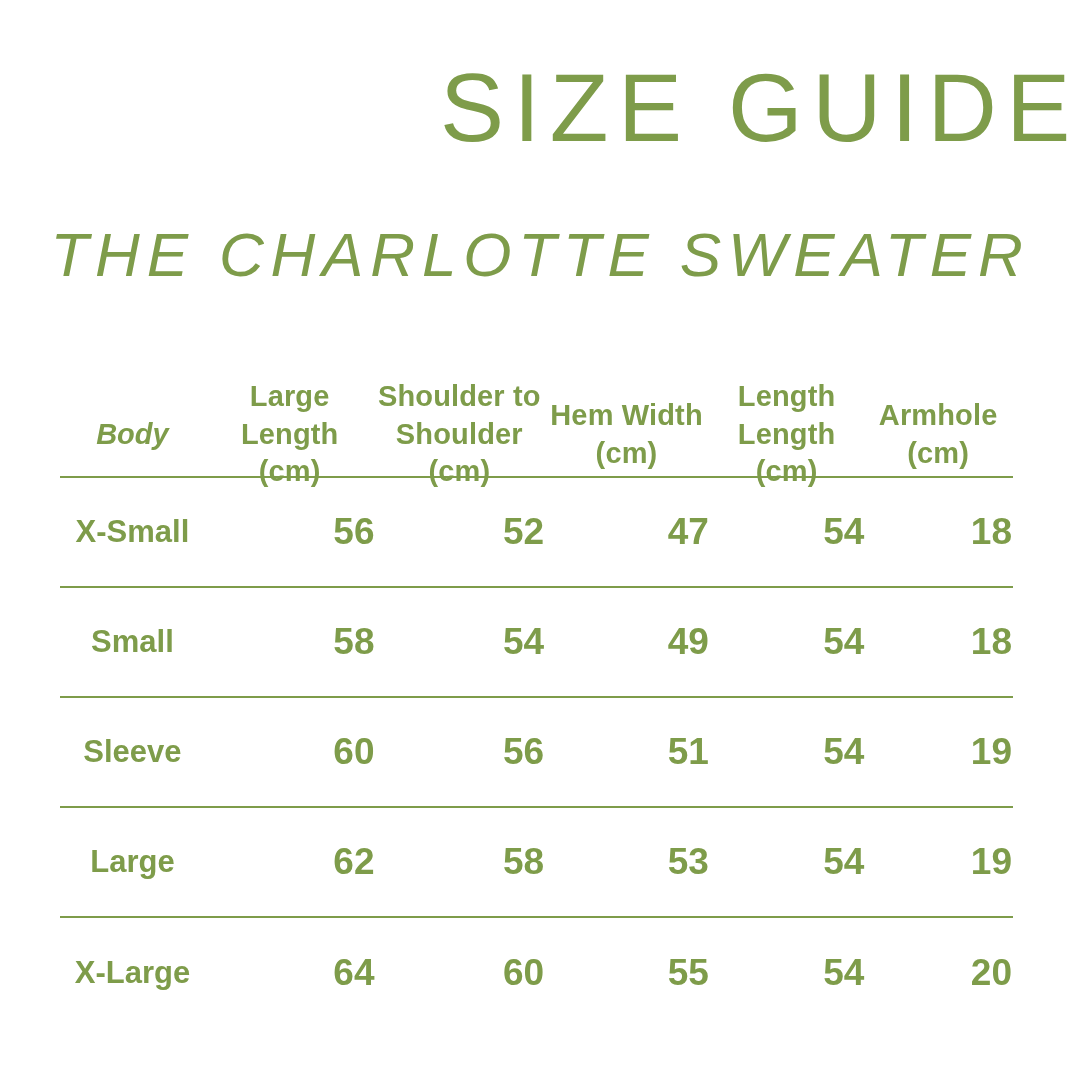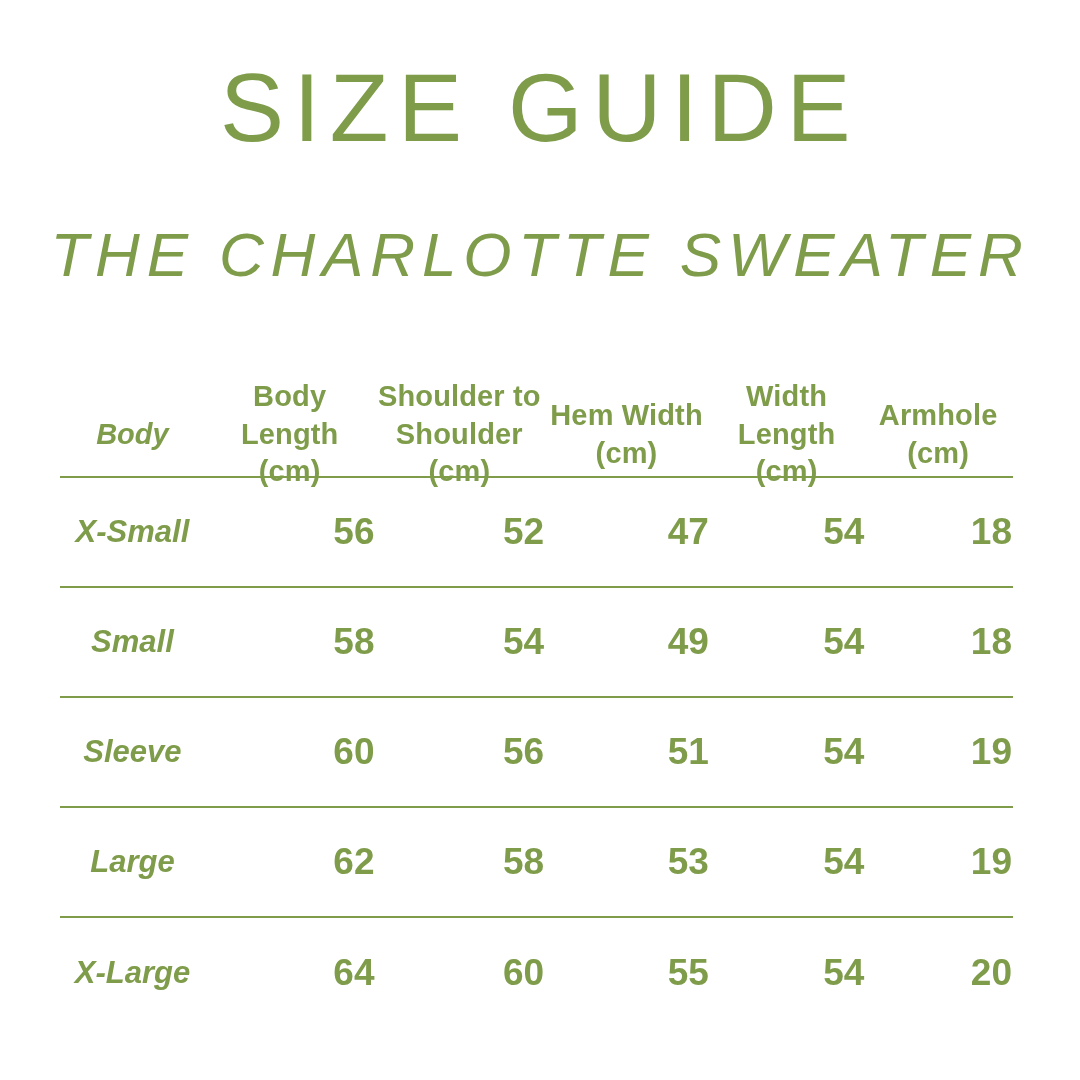--- a/index.html
+++ b/index.html
@@ -14,21 +14,21 @@
   .page {
     width: 1080px;
     height: 1080px;
     background: #ffffff;
     color: #7e9c4a;
     box-sizing: border-box;
   }
   .title {
     margin: 0;
     padding-top: 60px;
-    text-align: center;
+    text-align: right;
     font-size: 96px;
     font-weight: 400;
     letter-spacing: 0.10em;
     line-height: 1.0;
     color: #7e9c4a;
     white-space: nowrap;
   }
   .subtitle {
     margin: 0;
     margin-top: 68px;
@@ -76,21 +76,20 @@
   .hcell .size-head {
     display: block;
     font-size: 29px;
     font-weight: 700;
     font-style: italic;
     line-height: 1.3;
   }
   .size-label {
     font-size: 31px;
     font-weight: 700;
-    font-style: italic;
   }
   .num {
     font-size: 37px;
     font-weight: 700;
     text-align: right;
   }
 </style>
 </head>
 <body>
 
@@ -100,33 +99,33 @@
 
   <h2 class="subtitle">THE CHARLOTTE SWEATER</h2>
 
   <div class="size-table">
 
     <div class="row thead">
       <div class="cell hcell">
         <span class="size-head">Body</span>
       </div>
       <div class="cell hcell">
-        <span class="hline">Body Length</span>
+        <span class="hline">Large Length</span>
         <span class="hline">(cm)</span>
       </div>
       <div class="cell hcell">
         <span class="hline">Shoulder to</span>
         <span class="hline">Shoulder (cm)</span>
       </div>
       <div class="cell hcell">
         <span class="hline">Hem Width</span>
         <span class="hline">(cm)</span>
       </div>
       <div class="cell hcell">
-        <span class="hline">Width</span>
+        <span class="hline">Length</span>
         <span class="hline">Length (cm)</span>
       </div>
       <div class="cell hcell">
         <span class="hline">Armhole</span>
         <span class="hline">(cm)</span>
       </div>
     </div>
 
     <div class="row trow">
       <div class="cell size-label">X-Small</div>

